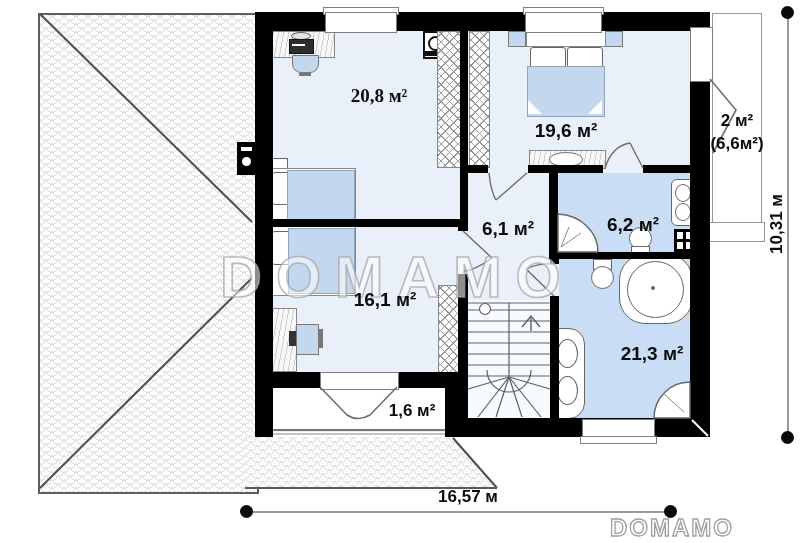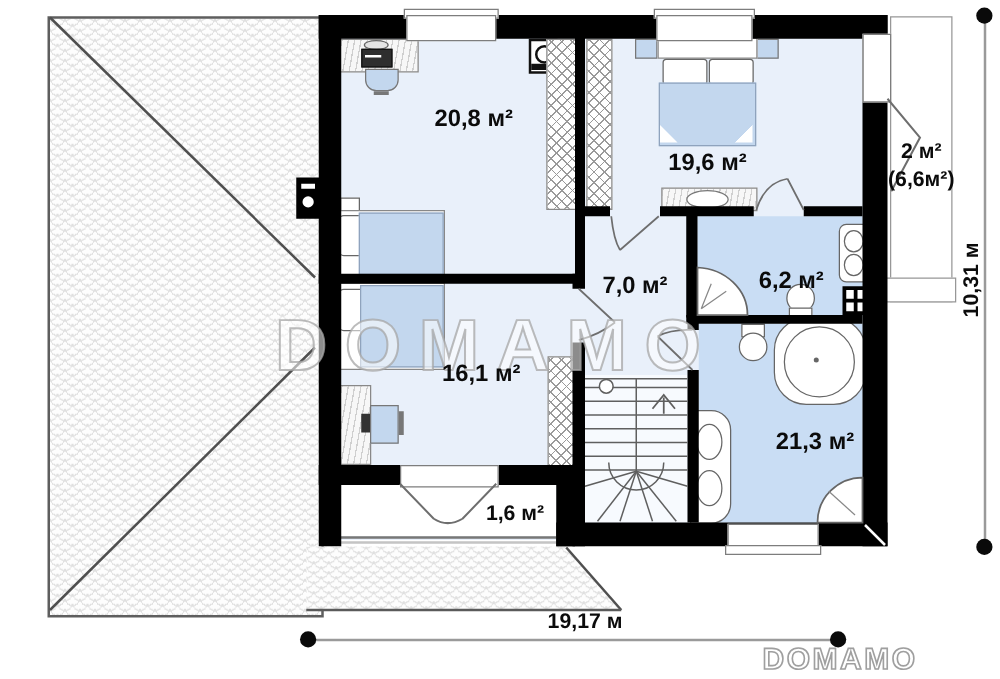--- a/index.html
+++ b/index.html
@@ -48,21 +48,21 @@
 <body>
 
 <div id="canvas">
 
   <div class="abs scales" style="left:38px;top:13px;width:217px;height:477px;border:2px solid #5e5e5e;"></div>
   <div class="abs scales" style="left:245px;top:437px;width:253px;height:52px;clip-path:polygon(0 0,208px 0,253px 52px,0 52px);"></div>
 
   <div class="dimline" style="left:247px;top:511px;width:423px;height:2px;"></div>
   <div class="dot" style="left:240px;top:505px;"></div>
   <div class="dot" style="left:664px;top:505px;"></div>
-  <div class="lbl lbl-sm" style="left:398px;top:487px;width:140px;">19,17 м</div>
+  <div class="lbl lbl-sm" style="left:398px;top:487px;width:140px;">16,57 м</div>
 
   <div class="dimline" style="left:787px;top:12px;width:2px;height:425px;"></div>
   <div class="dot" style="left:781px;top:6px;"></div>
   <div class="dot" style="left:781px;top:431px;"></div>
   <div class="lbl lbl-sm" style="left:727px;top:214px;width:100px;transform:rotate(-90deg);">10,31 м</div>
 
   <div class="abs" style="left:260px;top:17px;width:445px;height:415px;background:#e9f0fa;"></div>
   <div class="abs" style="left:558px;top:173px;width:132px;height:80px;background:#c9ddf4;"></div>
   <div class="abs" style="left:559px;top:259px;width:131px;height:159px;background:#c9ddf4;"></div>
   <div class="abs" style="left:468px;top:300px;width:82px;height:118px;background:#f7fafe;"></div>
@@ -205,25 +205,25 @@
       <line x1="509" y1="377" x2="522" y2="417"></line>
       <line x1="509" y1="377" x2="541" y2="417"></line>
       <line x1="509" y1="377" x2="550" y2="389"></line>
       <circle cx="485" cy="309" r="5.5" fill="#fff"></circle>
     </g>
     <path d="M531,331 L531,318 M522,327 L531,316 L540,327" fill="none" stroke="#5f5f5f" stroke-width="1.4"></path>
   </svg>
 
   <div class="watermark" style="left:220px;top:243px;font-size:58px;letter-spacing:14px;">DOMAMO</div>
 
-  <div class="lbl" style="left:329px;top:85px;width:100px;">20,8 м²</div>
+  <div class="lbl" style="left:329px;top:85px;width:100px;font-family:Liberation Serif, serif;">20,8 м²</div>
   <div class="lbl" style="left:516px;top:120px;width:100px;">19,6 м²</div>
   <div class="lbl lbl-sm" style="left:699px;top:111px;width:76px;">2 м²</div>
   <div class="lbl lbl-sm" style="left:695px;top:134px;width:84px;">(6,6м²)</div>
   <div class="lbl" style="left:585px;top:196px;width:96px;margin-top:18px;">6,2 м²</div>
-  <div class="lbl" style="left:460px;top:218px;width:96px;">7,0 м²</div>
+  <div class="lbl" style="left:460px;top:218px;width:96px;">6,1 м²</div>
   <div class="lbl" style="left:337px;top:289px;width:96px;">16,1 м²</div>
   <div class="lbl" style="left:604px;top:343px;width:96px;">21,3 м²</div>
   <div class="lbl lbl-sm" style="left:374px;top:401px;width:76px;">1,6 м²</div>
 
   <div class="logo" style="left:610px;top:514px;">DOMAMO</div>
 
 </div>
 
 </body></html>

